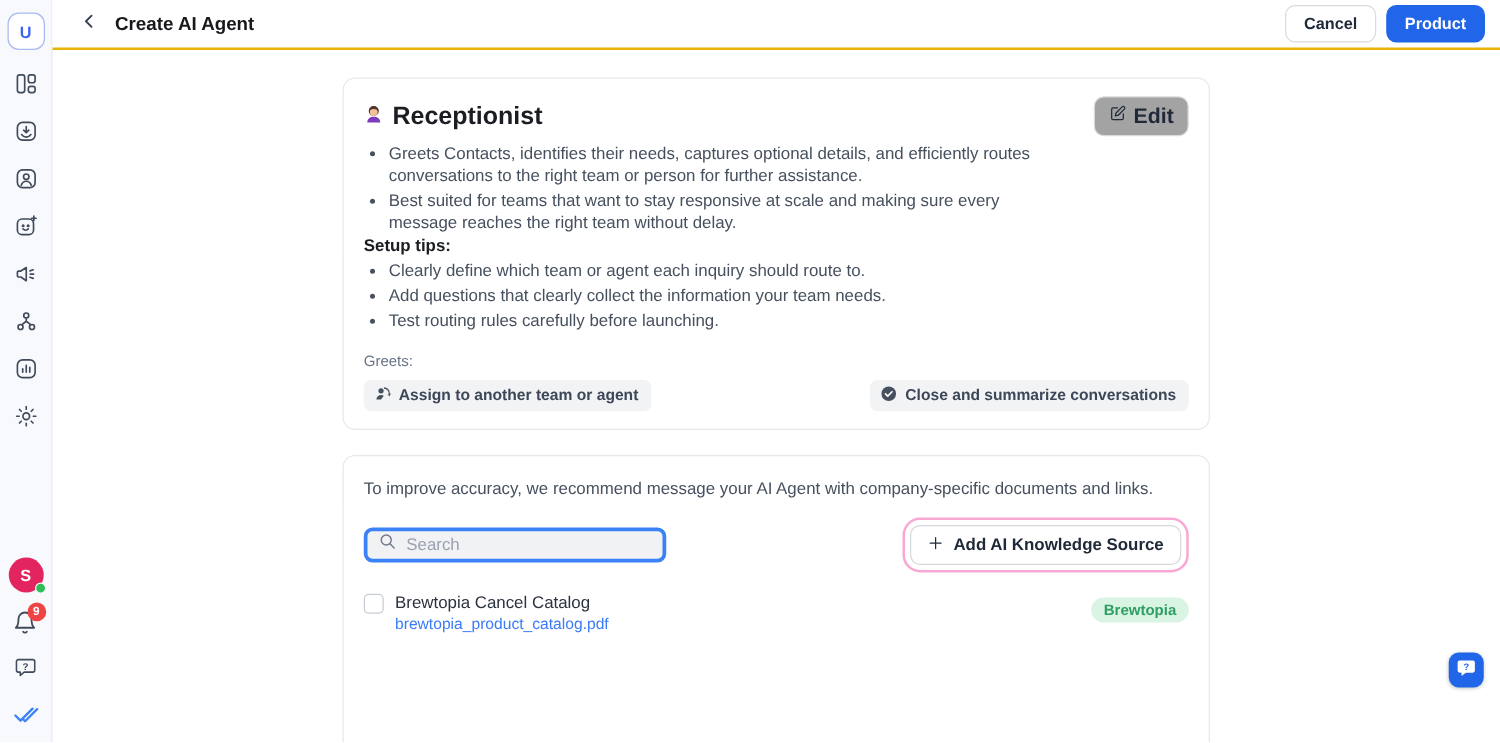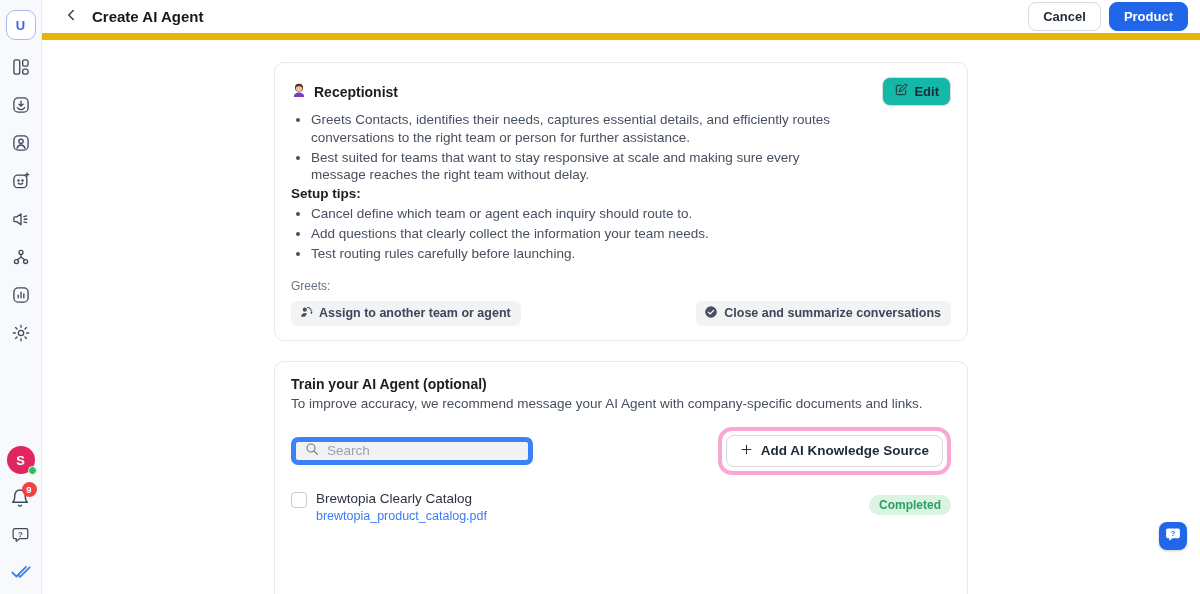--- a/index.html
+++ b/index.html
@@ -40,21 +40,21 @@
     position:absolute; top:-5px; right:-4px; min-width:15px; height:15px; padding:0 3px;
     background:#ef4444; color:#fff; border-radius:8px; font-size:9.5px; font-weight:bold;
     display:flex; align-items:center; justify-content:center;
   }
   .plain { width:24px; height:24px; display:flex; align-items:center; justify-content:center; cursor:pointer; }
   .check-icon svg { stroke:#3b82f6 !important; stroke-width:2 !important; }
 
   
   .workarea { flex:1; display:flex; flex-direction:column; position:relative; }
   .topbar {
-    height:40px; background:#fff; border-bottom:7px solid #eab308;
+    height:40px; background:#fff; border-bottom:2px solid #eab308;
     display:flex; align-items:center; padding:0 12px 0 16px;
   }
   .back-btn { width:26px; height:26px; display:flex; align-items:center; justify-content:center; cursor:pointer; }
   .back-btn svg { stroke:#344054; fill:none; stroke-width:2; stroke-linecap:round; stroke-linejoin:round; }
   .page-title { font-size:15px; font-weight:700; color:#17191c; margin-left:8px; }
   .topbar-actions { margin-left:auto; display:flex; gap:8px; }
   .btn {
     font-family:inherit; font-size:13px; font-weight:600; border-radius:8px;
     padding:6px 14px; cursor:pointer; line-height:1.2;
   }
@@ -66,56 +66,56 @@
 
   .card {
     background:#fff; border:1px solid #e6e8ec; border-radius:10px;
     padding:14px 16px;
   }
   .card-agent { margin-top:22px; }
   .card-train { margin-top:20px; height:280px; }
 
   .card-head { display:flex; align-items:flex-start; }
   .agent-title-wrap { display:flex; align-items:center; gap:7px; padding-top:5px; }
-  .agent-title { font-size:14px; font-weight:700; color:#1a1d21; }
+  .agent-title { font-size:20px; font-weight:700; color:#1a1d21; }
   .edit-btn {
     margin-left:auto; display:flex; align-items:center; gap:6px;
-    background:#14b8a6; border:1px solid #d8dbe0; border-radius:8px;
-    padding:5px 11px; font-size:13px; font-weight:600; color:#1f2937; cursor:pointer; font-family:inherit;
+    background:#a3a3a3; border:1px solid #d8dbe0; border-radius:8px;
+    padding:5px 11px; font-size:17px; font-weight:600; color:#1f2937; cursor:pointer; font-family:inherit;
   }
   .edit-btn svg { stroke:#1f2937; fill:none; stroke-width:1.7; stroke-linecap:round; stroke-linejoin:round; }
 
   ul.bullets { list-style:disc; padding-left:20px; margin-top:5px; max-width:560px;
     font-size:13.5px; color:#46505e; line-height:1.32; }
   ul.bullets li { margin:2px 0; }
   .tips-label { font-size:13.5px; font-weight:700; color:#1a1d21; }
   .actions-label { margin-top:16px; font-size:12px; color:#697386; }
   .pills { display:flex; gap:8px; margin-top:8px;justify-content:space-between; }
   .pill {
     display:flex; align-items:center; gap:6px;
     background:#f2f3f5; border-radius:6px; padding:4px 10px 4px 8px;
     font-size:12.5px; font-weight:600; color:#3d4757;
   }
   .pill svg { flex:0 0 auto; }
 
   .train-title { font-size:14px; font-weight:700; color:#1a1d21; }
   .train-sub { margin-top:4px; font-size:13.5px; color:#46505e; }
   .train-row { margin-top:16px; display:flex; align-items:center; }
   .search-box {
-    width:242px; height:28px; background:#f1f2f4; border:5px solid #3b82f6; border-radius:7px;
+    width:242px; height:28px; background:#f1f2f4; border:3px solid #3b82f6; border-radius:7px;
     display:flex; align-items:center; padding:0 8px; gap:7px;
   }
   .search-box svg { stroke:#707a89; fill:none; stroke-width:1.7; stroke-linecap:round; flex:0 0 auto; }
   .search-box input {
     border:none; outline:none; background:transparent; width:100%;
     font-family:inherit; font-size:13.5px; color:#1a1d21;
   }
   .search-box input::placeholder { color:#98a1b0; }
   .add-ring {
-    margin-left:auto; border:4px solid #f9a8d4; border-radius:14px; padding:4px;
+    margin-left:auto; border:2px solid #f9a8d4; border-radius:14px; padding:4px;
   }
   .add-btn {
     display:flex; align-items:center; gap:8px;
     background:#fff; border:1px solid #d5d8dd; border-radius:8px;
     padding:7px 13px; font-size:13.5px; font-weight:600; color:#1f2937; cursor:pointer; font-family:inherit;
   }
   .add-btn svg { stroke:#1f2937; fill:none; stroke-width:1.8; stroke-linecap:round; }
 
   .source-row { margin-top:16px; display:flex; align-items:flex-start; }
   .checkbox {
@@ -263,27 +263,27 @@
           <button class="edit-btn">
             <span><svg width="14" height="14" viewBox="0 0 24 24">
                   <path d="M12 4H6a2 2 0 0 0-2 2v12a2 2 0 0 0 2 2h12a2 2 0 0 0 2-2v-6"></path>
                   <path d="M18.4 2.6a2.1 2.1 0 0 1 3 3L13 14l-4 1 1-4z"></path>
                 </svg></span>
             <span>Edit</span>
           </button>
         </div>
 
         <ul class="bullets">
-          <li>Greets Contacts, identifies their needs, captures essential details, and efficiently routes conversations to the right team or person for further assistance.</li>
+          <li>Greets Contacts, identifies their needs, captures optional details, and efficiently routes conversations to the right team or person for further assistance.</li>
           <li>Best suited for teams that want to stay responsive at scale and making sure every message reaches the right team without delay.</li>
         </ul>
 
         <div class="tips-label">Setup tips:</div>
         <ul class="bullets" style="margin-top:4px">
-          <li>Cancel define which team or agent each inquiry should route to.</li>
+          <li>Clearly define which team or agent each inquiry should route to.</li>
           <li>Add questions that clearly collect the information your team needs.</li>
           <li>Test routing rules carefully before launching.</li>
         </ul>
 
         <div class="actions-label">Greets:</div>
         <div class="pills">
           <span class="pill">
             <span><svg width="14" height="14" viewBox="0 0 24 24" fill="#46505e">
                   <circle cx="10" cy="8" r="3.6"></circle>
                   <path d="M3.5 20c.6-4.2 3.2-6.3 6.5-6.3 1.4 0 2.7.4 3.8 1.1L10 20z"></path>
@@ -295,21 +295,20 @@
             <span><svg width="14" height="14" viewBox="0 0 24 24">
                   <circle cx="12" cy="12" r="10" fill="#46505e"></circle>
                   <polyline points="7.5 12.2 10.6 15.3 16.5 9.2" fill="none" stroke="#fff" stroke-width="2.2" stroke-linecap="round" stroke-linejoin="round"></polyline>
                 </svg></span>
             <span>Close and summarize conversations</span>
           </span>
         </div>
       </section>
 
       <section class="card card-train">
-        <div class="train-title">Train your AI Agent (optional)</div>
         <div class="train-sub">To improve accuracy, we recommend message your AI Agent with company-specific documents and links.</div>
 
         <div class="train-row">
           <div class="search-box">
             <span><svg width="16" height="16" viewBox="0 0 24 24">
                   <circle cx="10.5" cy="10.5" r="6"></circle>
                   <line x1="15" y1="15" x2="20" y2="20"></line>
                 </svg></span>
             <input type="text" placeholder="Search" style="">
           </div>
@@ -319,24 +318,24 @@
                     <path d="M12 4v16M4 12h16"></path>
                   </svg></span>
               <span>Add AI Knowledge Source</span>
             </button>
           </div>
         </div>
 
         <div class="source-row">
           <span class="checkbox"></span>
           <div class="source-info">
-            <div class="source-name">Brewtopia Clearly Catalog</div>
+            <div class="source-name">Brewtopia Cancel Catalog</div>
             <div class="source-file">brewtopia_product_catalog.pdf</div>
           </div>
-          <span class="status-badge">Completed</span>
+          <span class="status-badge">Brewtopia</span>
         </div>
       </section>
 
     </div>
   </main>
 </div>
 
 <div class="help-widget">
   <span>
     <svg width="18" height="18" viewBox="0 0 24 24">

